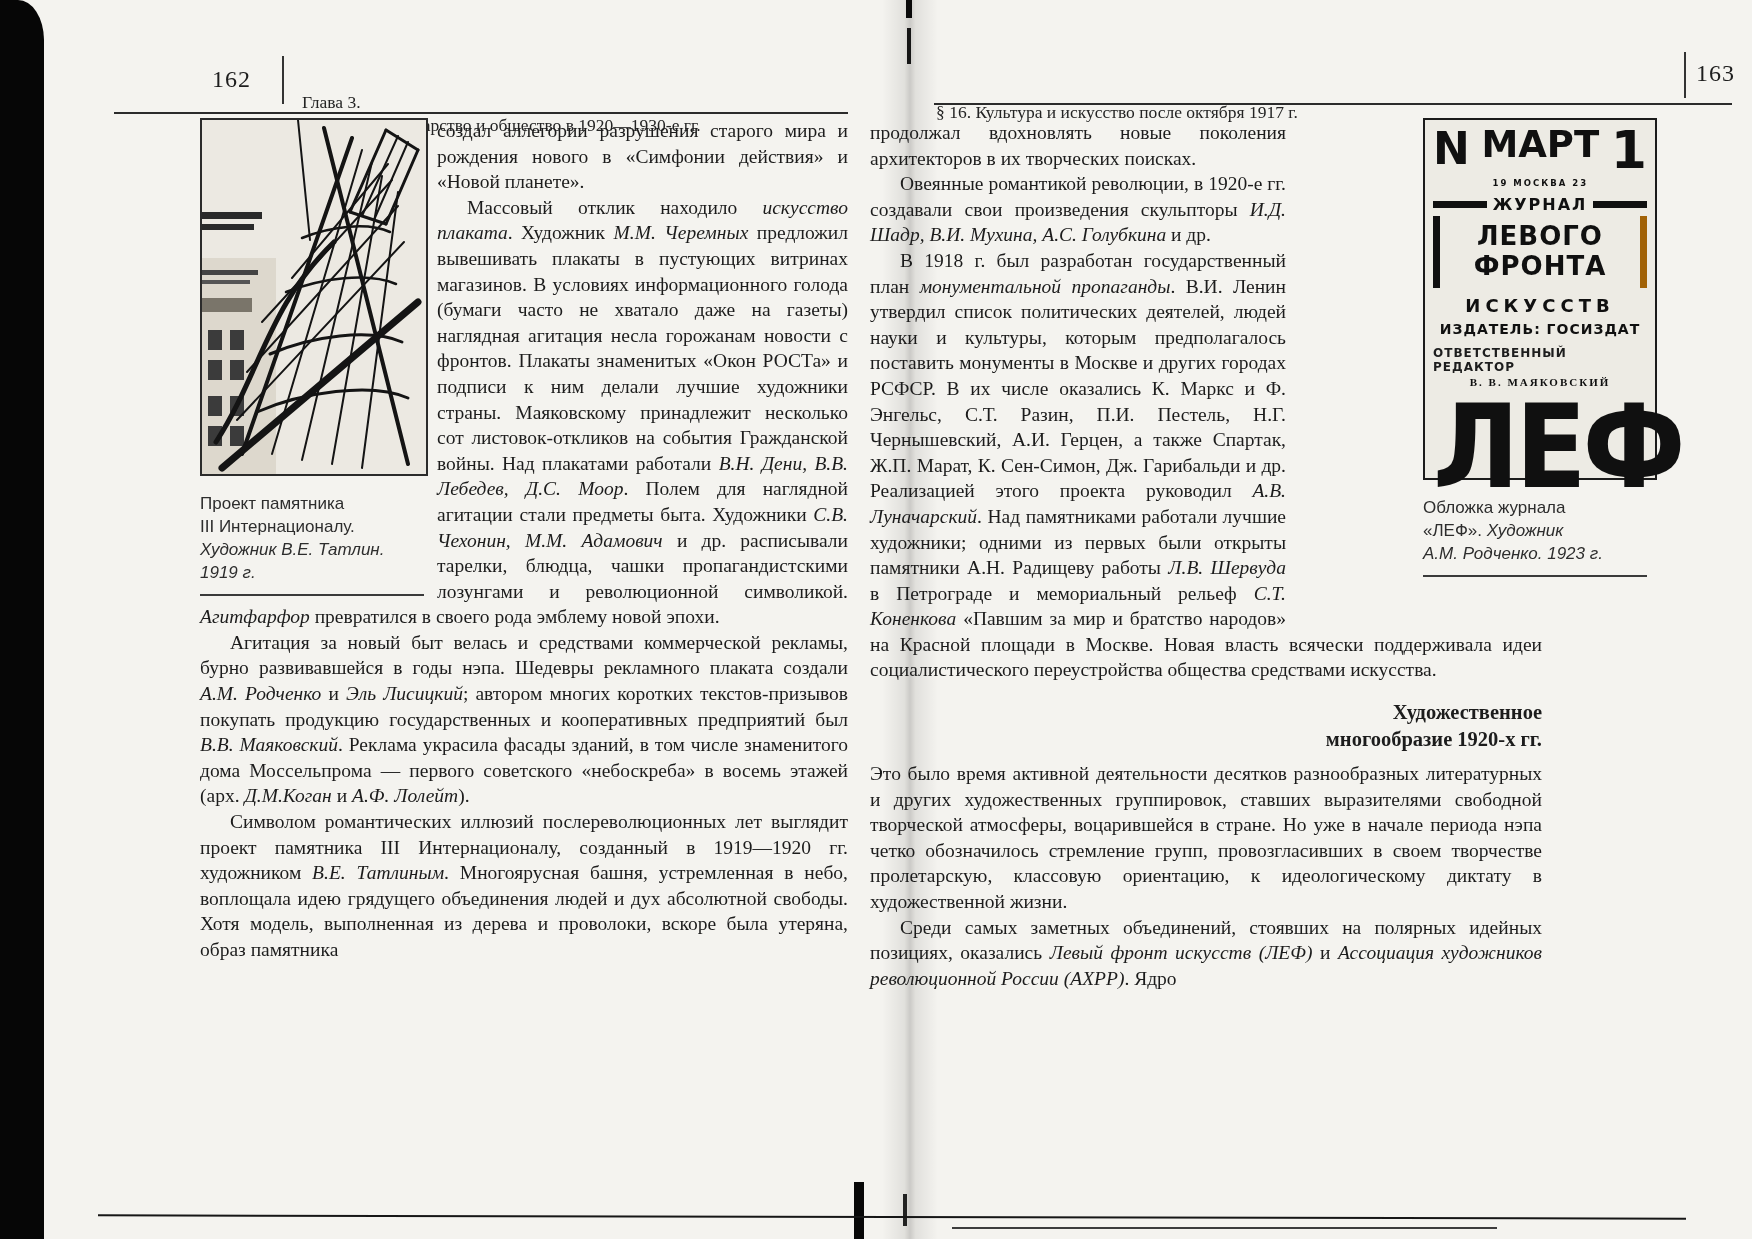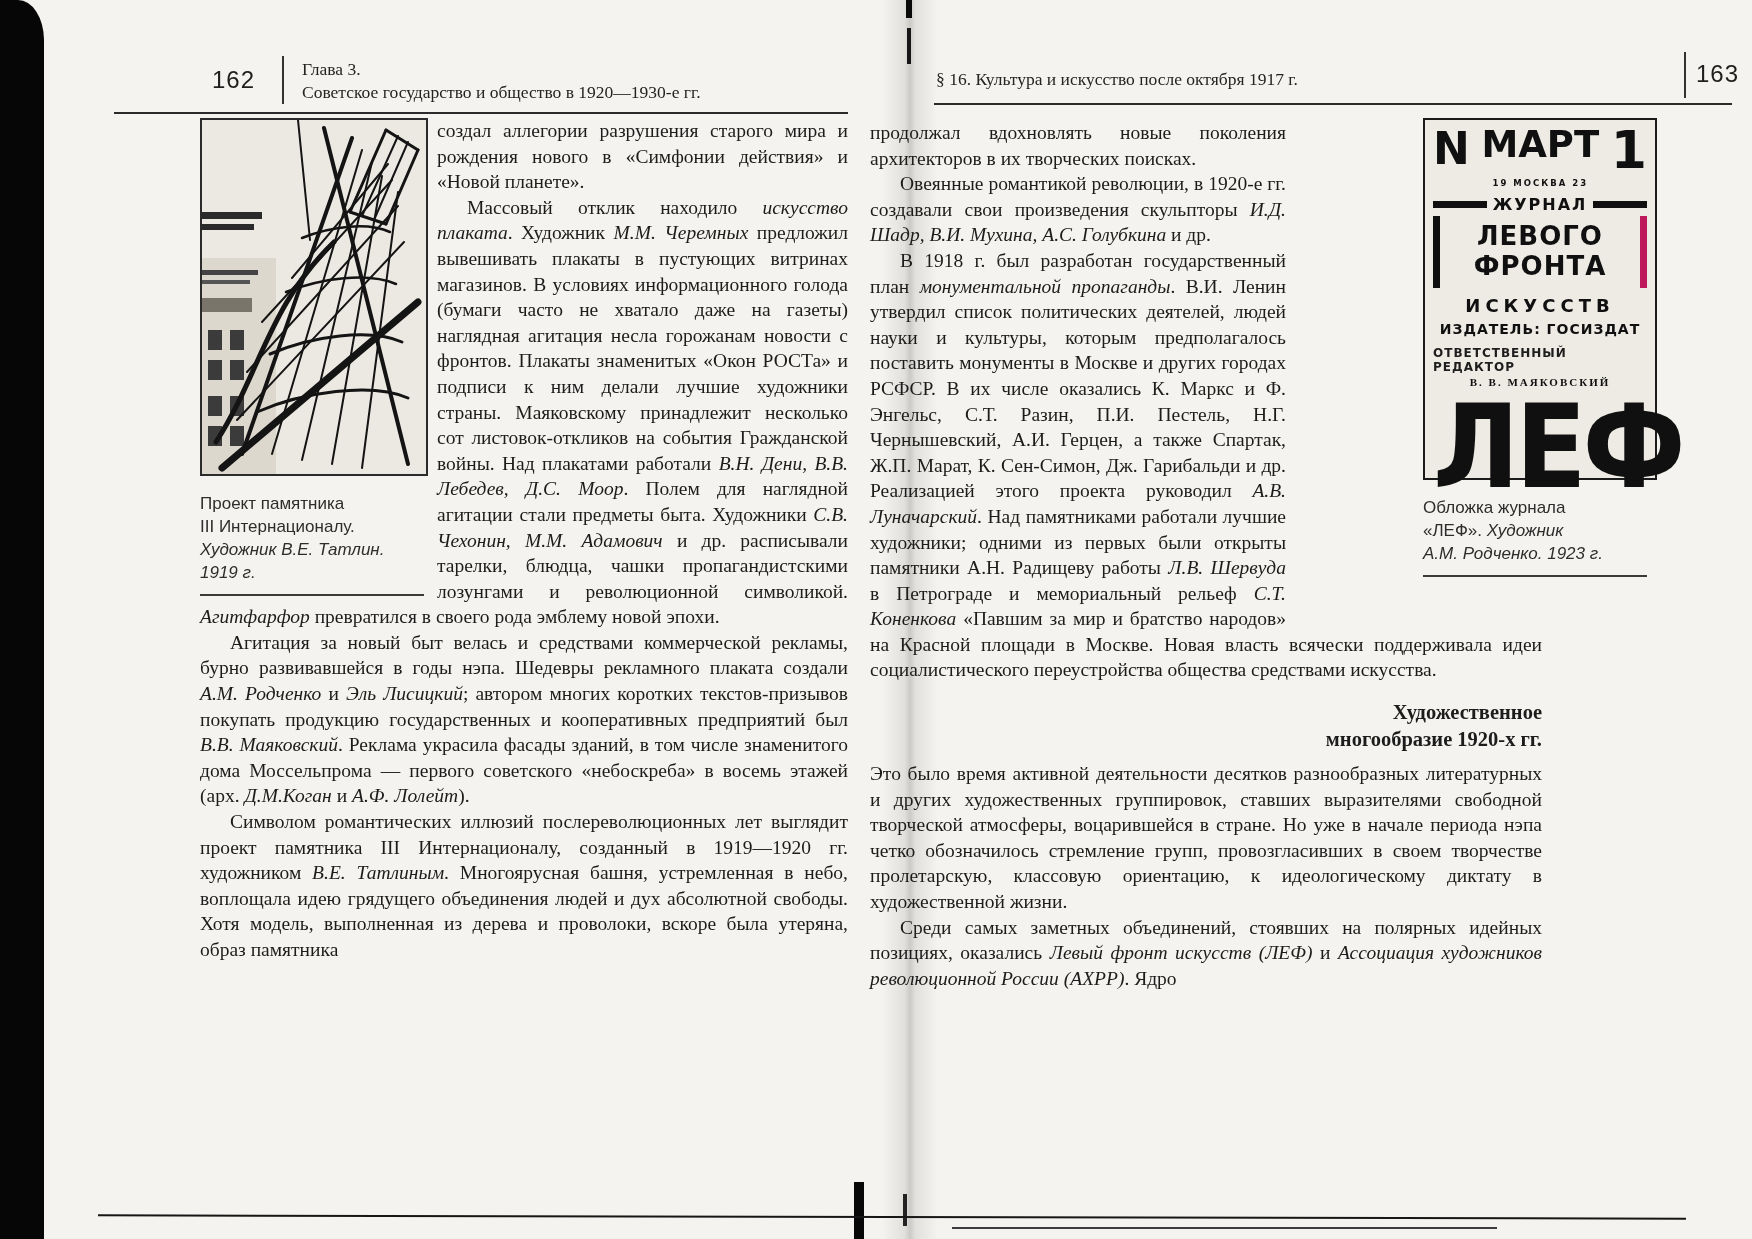--- a/index.html
+++ b/index.html
@@ -18,23 +18,23 @@
   .fold-mark-a { position:absolute; left:906px; top:0; width:6px; height:18px; background:#0a0a0a; }
   .fold-mark-b { position:absolute; left:907px; top:28px; width:4px; height:36px; background:#161616; }
   .fold-mark-c { position:absolute; left:854px; top:1182px; width:10px; height:57px; background:#070707; }
   .fold-mark-d { position:absolute; left:903px; top:1194px; width:4px; height:32px; background:#222; }
   .scan-line-1 { position:absolute; left:98px; top:1216px; width:1588px; height:2px;
     background:#161616; transform:rotate(.12deg); }
   .scan-line-2 { position:absolute; left:952px; top:1227px; width:545px; height:2px; background:#3c3c3c; }
 
   
   .pagenum { position:absolute; font-size:24px; letter-spacing:1px; color:#1e1e1e;
-    font-family:Liberation Sans, sans-serif; }
+    font-family:Liberation Serif, serif; }
   .head-divider { position:absolute; width:2px; background:#333; }
-  .running-head { position:absolute; font-size:17.5px; line-height:23px; color:#242424; }
+  .running-head { position:absolute; font-size:17.5px; line-height:23px; color:#242424;margin-top:33px; }
   .head-rule { position:absolute; height:2px; background:#2b2b2b; }
 
   
   .body-text { position:absolute; font-size:19.5px; line-height:25.6px; text-align:justify; }
   .para { text-align:justify; }
   .para.ind { text-indent:30px; }
   .para i { font-style:italic; }
 
   
   .fig-left { float:left; width:237px; padding-right:9px; }
@@ -54,21 +54,21 @@
     padding:8px 8px 4px; display:flex; flex-direction:column; }
   .cov-top { display:flex; justify-content:space-between; align-items:flex-start; }
   .cov-n { font-size:44px; line-height:.95; }
   .cov-mid { text-align:center; }
   .cov-mart { font-size:37px; line-height:.9; }
   .cov-city { font-size:8.5px; letter-spacing:2px; margin-top:17px; }
   .cov-one { font-size:52px; line-height:.85; }
   .cov-zhurnal { display:flex; align-items:center; gap:6px; margin-top:7px; }
   .cov-zh-bar { flex:1; height:7px; background:#101010; }
   .cov-zh-text { font-size:16px; letter-spacing:2px; }
-  .cov-front-box { border-left:7px solid #101010; border-right:7px solid #be185d;
+  .cov-front-box { border-left:7px solid #101010; border-right:7px solid #a16207;
     text-align:center; font-size:26px; letter-spacing:1px; padding:5px 0 7px; margin-top:2px; }
   .cov-front-underbar { height:7px; background:#101010; margin:0 12px; }
   .cov-arts { text-align:center; font-size:18px; letter-spacing:5px; margin-top:7px; }
   .cov-pub { text-align:center; font-size:14px; letter-spacing:1px; margin-top:5px; }
   .cov-ed-label { font-size:12px; letter-spacing:1px; margin-top:9px; color:#1d1d1d; }
   .cov-ed { text-align:center; font-size:11px; letter-spacing:2px; margin-top:2px;font-family:Liberation Serif, serif; }
   .cov-lef { text-align:center; font-size:104px; letter-spacing:-4px; line-height:.92;
     margin-top:6px; transform:scaleY(1.12); transform-origin:top center; }
 
   

